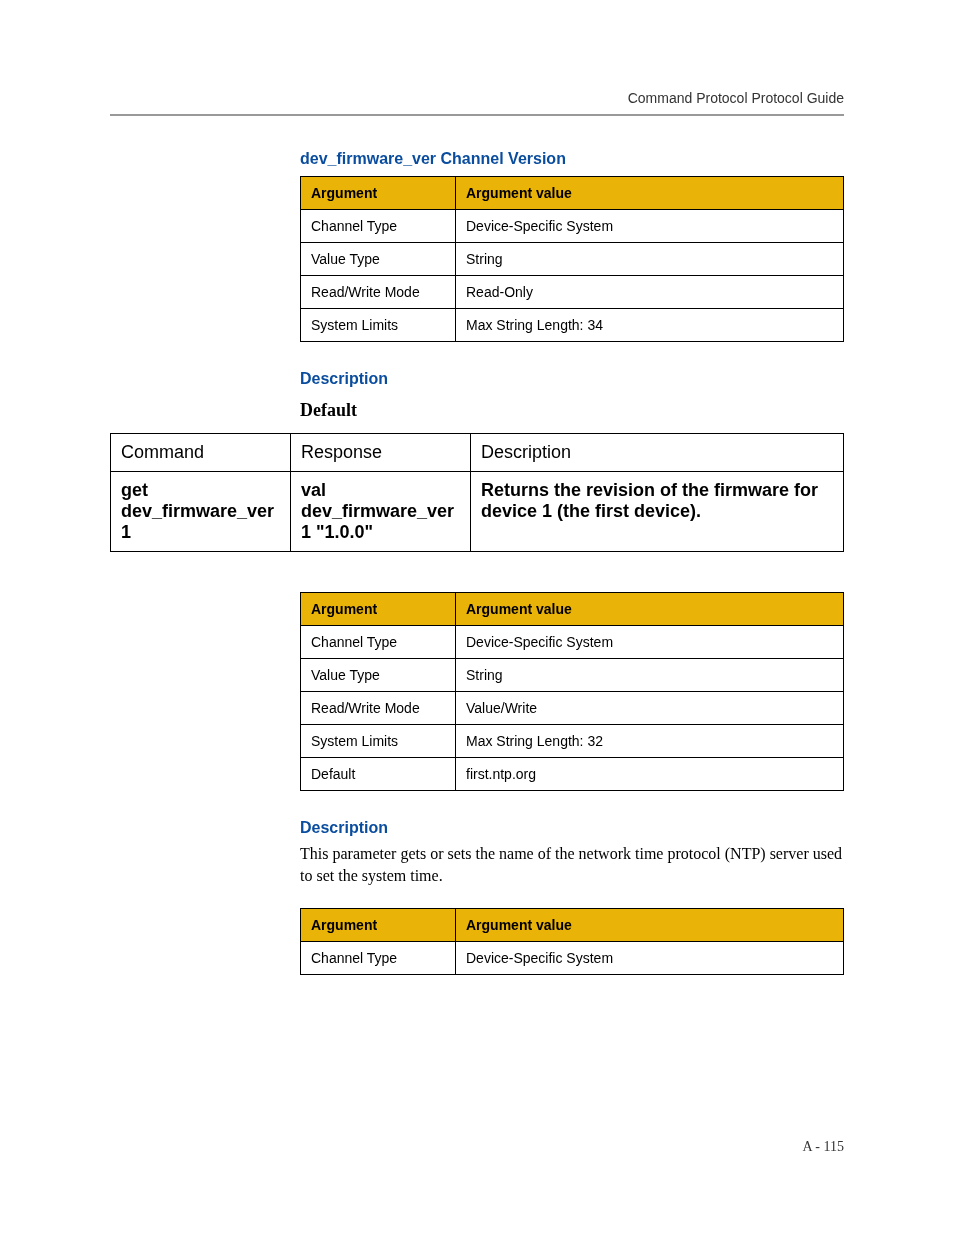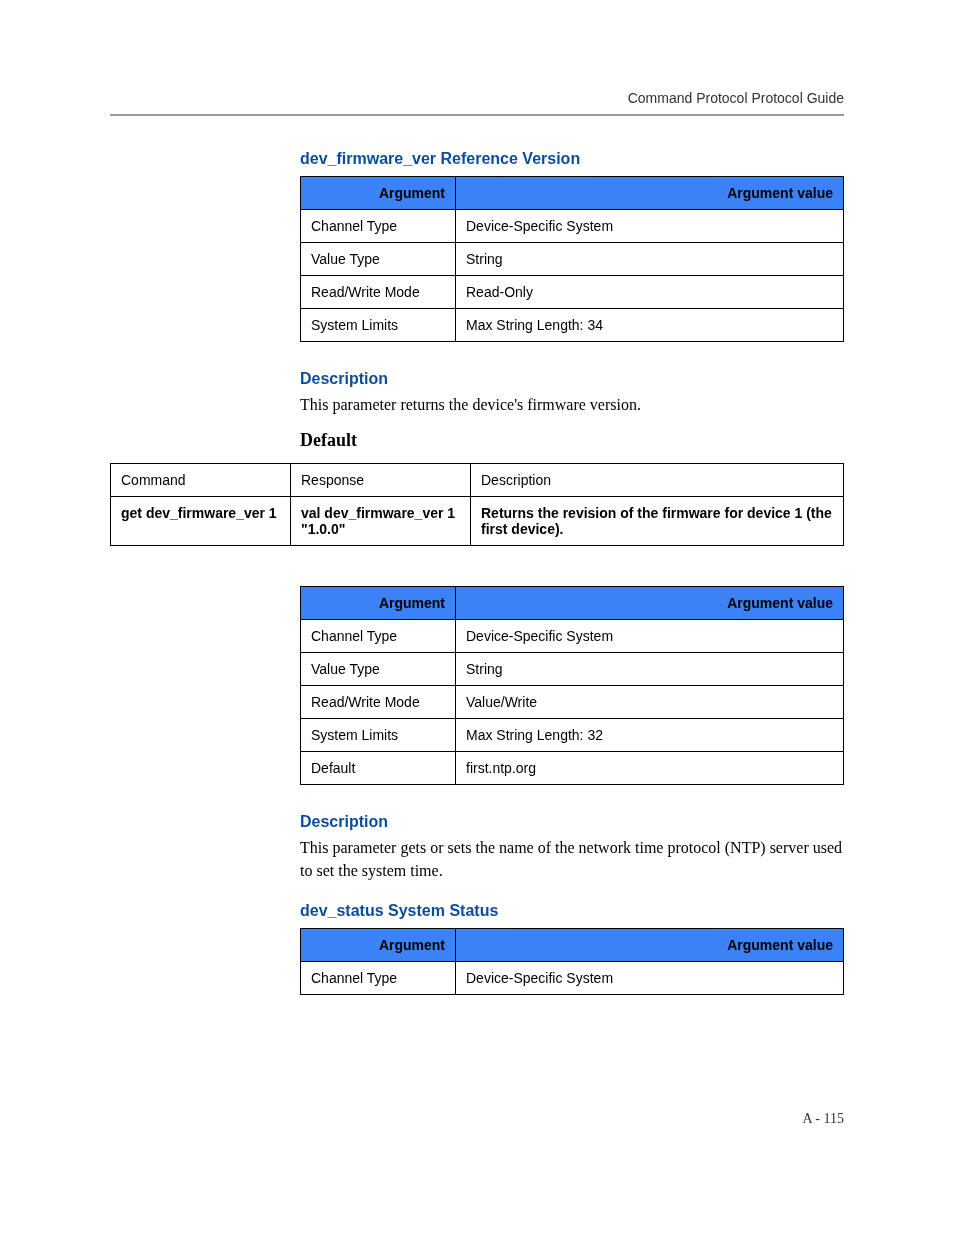--- a/index.html
+++ b/index.html
@@ -46,24 +46,23 @@
     width: 100%;
     font-size: 14px;
   }
   table.param th, table.param td {
     border: 1px solid #000;
     padding: 8px 10px;
     text-align: left;
     vertical-align: top;
   }
   table.param th {
-    background: #3b82f6;
+    background: #eab308;
     font-weight: bold;
     color: #000;
-    text-align: right;
   }
   table.param.arg-table col.c1 { width: 155px; }
   .desc-heading {
     font-family: "Arial Narrow", Arial, sans-serif;
     font-weight: bold;
     font-size: 16px;
     color: #0a4d9e;
     margin: 28px 0 6px 0;
   }
   .desc-text {
@@ -74,53 +73,53 @@
   }
   .examples-heading {
     font-family: Georgia, "Times New Roman", serif;
     font-weight: bold;
     font-size: 18px;
     margin: 12px 0 8px 0;
   }
   table.examples {
     border-collapse: collapse;
     width: 100%;
-    font-size: 14px;
+    font-size: 18px;
     margin-bottom: 40px;
   }
   table.examples th, table.examples td {
     border: 1px solid #000;
     padding: 8px 10px;
     text-align: left;
     vertical-align: top;
     font-weight: bold;
   }
   table.examples col.e1 { width: 180px; }
   table.examples col.e2 { width: 180px; }
   .page-number {
     position: absolute;
-    bottom: 108px;
+    bottom: 80px;
     right: 110px;
     font-family: Georgia, "Times New Roman", serif;
     font-size: 14px;
     color: #333;
     margin-left: 34px;
   }
   .block { margin-bottom: 12px; }
 </style>
 </head>
 <body>
 
 <div class="page">
 
   <div class="header-area">Command Protocol Protocol Guide</div>
   <hr class="header-rule">
 
   <div class="indented block">
-    <div class="section-title">dev_firmware_ver Reference Version</div>
+    <div class="section-title">dev_firmware_ver Channel Version</div>
     <table class="param arg-table">
       <colgroup>
           <col class="c1">
           <col>
         </colgroup>
       <thead>
         <tr>
           <th>Argument</th>
           <th>Argument value</th>
         </tr>
@@ -139,21 +138,20 @@
           <td>Read-Only</td>
         </tr>
         <tr>
           <td>System Limits</td>
           <td>Max String Length: 34</td>
         </tr>
       </tbody>
     </table>
 
     <div class="desc-heading">Description</div>
-    <p class="desc-text">This parameter returns the device's firmware version.</p>
 
     <div class="examples-heading">Default</div>
   </div>
 
   <div class="full-width block">
     <table class="examples">
       <colgroup>
           <col class="e1">
           <col class="e2">
           <col>
@@ -209,21 +207,20 @@
           <td>first.ntp.org</td>
         </tr>
       </tbody>
     </table>
 
     <div class="desc-heading">Description</div>
     <p class="desc-text">This parameter gets or sets the name of the network time protocol (NTP) server used to set the system time.</p>
   </div>
 
   <div class="indented block" style="margin-top:20px;">
-    <div class="section-title">dev_status System Status</div>
     <table class="param arg-table">
       <colgroup>
           <col class="c1">
           <col>
         </colgroup>
       <thead>
         <tr>
           <th>Argument</th>
           <th>Argument value</th>
         </tr>

